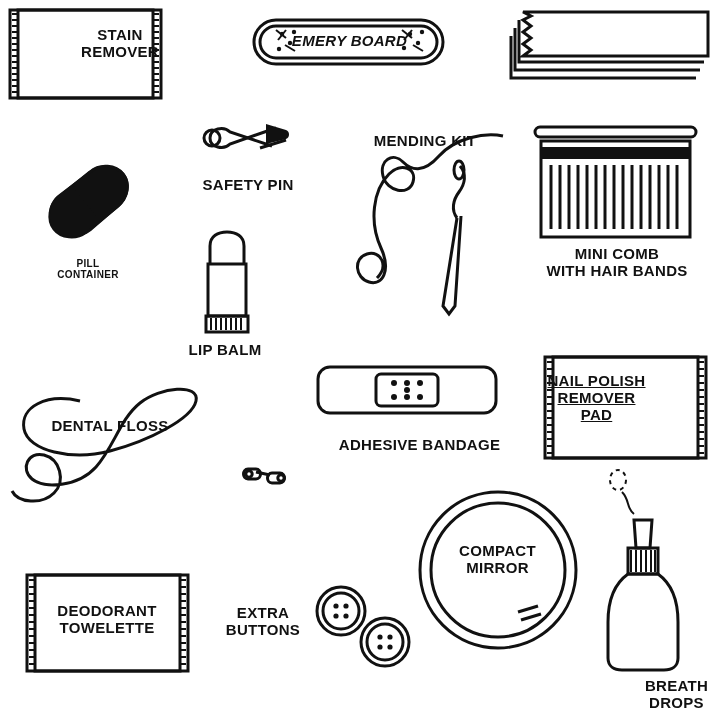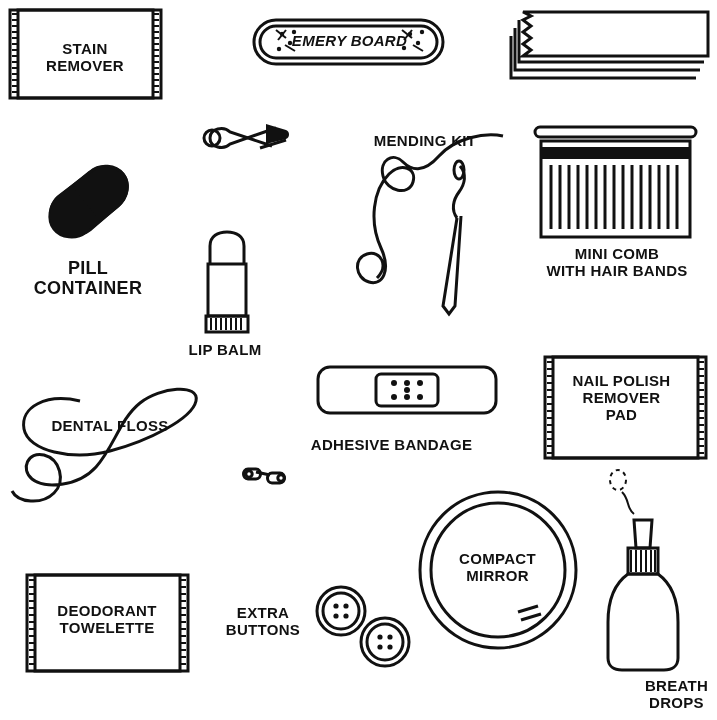--- a/index.html
+++ b/index.html
@@ -69,21 +69,21 @@
           <line x1="146" y1="48" x2="151" y2="48"></line>
         <line x1="146" y1="54" x2="151" y2="54"></line>
           <line x1="146" y1="60" x2="151" y2="60"></line>
         <line x1="146" y1="66" x2="151" y2="66"></line>
           <line x1="146" y1="72" x2="151" y2="72"></line>
         <line x1="146" y1="78" x2="151" y2="78"></line>
           <line x1="146" y1="84" x2="151" y2="84"></line>
       </g>
     </svg>
   </div>
-  <div class="label" style="left:20px; top:41px; width:130px; font-size:15px;">STAIN
+  <div class="label" style="left:20px; top:27px; width:130px; font-size:15px;padding-left:35px;">STAIN
 REMOVER</div>
 
   <div class="art" style="left:252px; top:18px;">
     <svg width="193" height="48" viewBox="0 0 193 48">
       <rect x="2" y="2" width="189" height="44" rx="22" class="st"></rect>
       <rect x="8" y="8" width="177" height="32" rx="16" class="st"></rect>
       <g class="stf">
         <circle cx="30" cy="16" r="2.2"></circle>
           <circle cx="38" cy="25" r="2.2"></circle>
         <circle cx="27" cy="31" r="2.2"></circle>
@@ -116,20 +116,21 @@
 
   <div class="art" style="left:200px; top:118px;">
     <svg width="96" height="42" viewBox="0 0 96 42">
       <path class="st" d="M10 20 C10 10, 24 8, 30 14 L72 28"></path>
       <path class="st" d="M10 20 C10 30, 24 32, 30 26 L76 10"></path>
       <circle cx="12" cy="20" r="8" class="st"></circle>
       <path class="stf" d="M66 6 L86 12 C90 13, 90 20, 86 21 L66 26 Z"></path>
       <path class="st" d="M60 30 L86 22"></path>
     </svg>
   </div>
+  <div class="label" style="left:178px; top:177px; width:140px; font-size:15px;">SAFETY PIN</div>
 
   <div class="art" style="left:335px; top:130px;">
     <svg width="175" height="190" viewBox="0 0 175 190">
       <path class="st" d="M168 6 C150 2, 120 8, 104 26 C88 44, 76 40, 68 32 C58 22, 44 30, 48 46 C52 62, 74 66, 78 52 C82 38, 66 32, 54 44 C38 60, 34 92, 46 118 C56 140, 48 156, 34 152 C20 148, 18 128, 32 124 C46 120, 54 136, 42 148"></path>
       <path class="st" d="M125 36 C132 44, 130 54, 124 62 C118 70, 116 80, 122 88"></path>
       <path class="st" d="M122 88 L108 176 L114 184 L120 176 L126 86"></path>
       <ellipse cx="124" cy="40" rx="5" ry="9" class="st"></ellipse>
     </svg>
   </div>
   <div class="label" style="left:350px; top:133px; width:150px; font-size:15px;">MENDING KIT</div>
@@ -161,21 +162,21 @@
   <div class="label" style="left:512px; top:246px; width:210px; font-size:15px;">MINI COMB
 WITH HAIR BANDS</div>
 
   <div class="art" style="left:44px; top:165px;">
     <svg width="88" height="74" viewBox="0 0 88 74">
       <path class="stf" d="M43 8 C54 -3, 72 -1, 80 8 C88 17, 86 32, 76 41 L47 66 C36 75, 18 73, 10 63 C2 53, 4 38, 14 30 Z" transform="translate(0,0)" fill="none"></path>
       <path class="st" d="M46 7 C56 -2, 72 0, 79 9 C86 18, 84 33, 74 41 L42 67 C32 75, 17 73, 10 64 C3 55, 5 40, 15 32 Z"></path>
       <path class="stf" d="M42 67 C32 75, 17 73, 10 64 C3 55, 5 40, 15 32 L28 21 L56 56 Z"></path>
     </svg>
   </div>
-  <div class="label" style="left:13px; top:258px; width:150px; font-size:18px;">PILL
+  <div class="label" style="left:13px; top:258px; width:150px; font-size:10px;">PILL
 CONTAINER</div>
 
   <div class="art" style="left:203px; top:230px;">
     <svg width="48" height="105" viewBox="0 0 48 105">
       <path class="st" d="M7 34 L7 16 C7 6, 15 2, 24 2 C33 2, 41 6, 41 16 L41 34"></path>
       <rect x="5" y="34" width="38" height="52" class="st"></rect>
       <rect x="3" y="86" width="42" height="16" class="st"></rect>
       <g class="thin">
         <line x1="8" y1="88" x2="8" y2="100"></line>
           <line x1="13" y1="88" x2="13" y2="100"></line>
@@ -197,21 +198,21 @@
         <circle cx="78" cy="18" r="3"></circle>
           <circle cx="91" cy="18" r="3"></circle>
           <circle cx="104" cy="18" r="3"></circle>
         <circle cx="78" cy="32" r="3"></circle>
           <circle cx="91" cy="32" r="3"></circle>
           <circle cx="104" cy="32" r="3"></circle>
         <circle cx="91" cy="25" r="3"></circle>
       </g>
     </svg>
   </div>
-  <div class="label" style="left:284px; top:437px; width:215px; font-size:15px;">ADHESIVE BANDAGE</div>
+  <div class="label" style="left:312px; top:437px; width:215px; font-size:15px;">ADHESIVE BANDAGE</div>
 
   <div class="art" style="left:543px; top:355px;">
     <svg width="165" height="105" viewBox="0 0 165 105">
       <rect x="2" y="2" width="161" height="101" class="st"></rect>
       <rect x="10" y="2" width="145" height="101" class="st"></rect>
       <g class="thin">
         <line x1="4" y1="7" x2="9" y2="7"></line>
           <line x1="4" y1="14" x2="9" y2="14"></line>
         <line x1="4" y1="21" x2="9" y2="21"></line>
           <line x1="4" y1="28" x2="9" y2="28"></line>
@@ -235,21 +236,21 @@
           <line x1="156" y1="56" x2="161" y2="56"></line>
         <line x1="156" y1="63" x2="161" y2="63"></line>
           <line x1="156" y1="70" x2="161" y2="70"></line>
         <line x1="156" y1="77" x2="161" y2="77"></line>
           <line x1="156" y1="84" x2="161" y2="84"></line>
         <line x1="156" y1="91" x2="161" y2="91"></line>
           <line x1="156" y1="98" x2="161" y2="98"></line>
       </g>
     </svg>
   </div>
-  <div class="label" style="left:549px; top:373px; width:145px; font-size:15px;">NAIL POLISH
+  <div class="label" style="left:524px; top:373px; width:145px; font-size:15px;text-decoration:underline;">NAIL POLISH
 REMOVER
 PAD</div>
 
   <div class="art" style="left:10px; top:385px;">
     <svg width="195" height="125" viewBox="0 0 195 125">
       <path class="st" d="M70 16 C36 8, 10 22, 14 44 C18 66, 62 76, 100 66 C138 56, 182 34, 186 16 C190 -2, 150 2, 130 18 C110 34, 104 62, 86 82 C68 102, 34 104, 22 94 C10 84, 18 66, 34 70 C50 74, 56 96, 44 108 C32 120, 8 118, 2 106"></path>
     </svg>
   </div>
   <div class="label" style="left:30px; top:418px; width:160px; font-size:15px;">DENTAL FLOSS</div>
 
@@ -264,21 +265,21 @@
   </div>
 
   <div class="art" style="left:418px; top:490px;">
     <svg width="160" height="160" viewBox="0 0 160 160">
       <circle cx="80" cy="80" r="78" class="st"></circle>
       <circle cx="80" cy="80" r="67" class="st"></circle>
       <path class="st" d="M100 122 L120 116"></path>
       <path class="st" d="M103 130 L123 124"></path>
     </svg>
   </div>
-  <div class="label" style="left:430px; top:543px; width:135px; font-size:15px;margin-top:8px;">COMPACT
+  <div class="label" style="left:430px; top:543px; width:135px; font-size:15px;">COMPACT
 MIRROR</div>
 
   <div class="art" style="left:600px; top:470px;">
     <svg width="90" height="205" viewBox="0 0 90 205">
       <ellipse cx="18" cy="10" rx="8" ry="10" class="thin" stroke-dasharray="4 4"></ellipse>
       <path class="thin" d="M22 22 C30 30, 26 38, 34 44"></path>
       <path class="st" d="M34 50 L52 50 L50 78 L36 78 Z"></path>
       <rect x="28" y="78" width="30" height="26" class="st"></rect>
       <g class="thin">
         <line x1="31" y1="80" x2="31" y2="102"></line>

